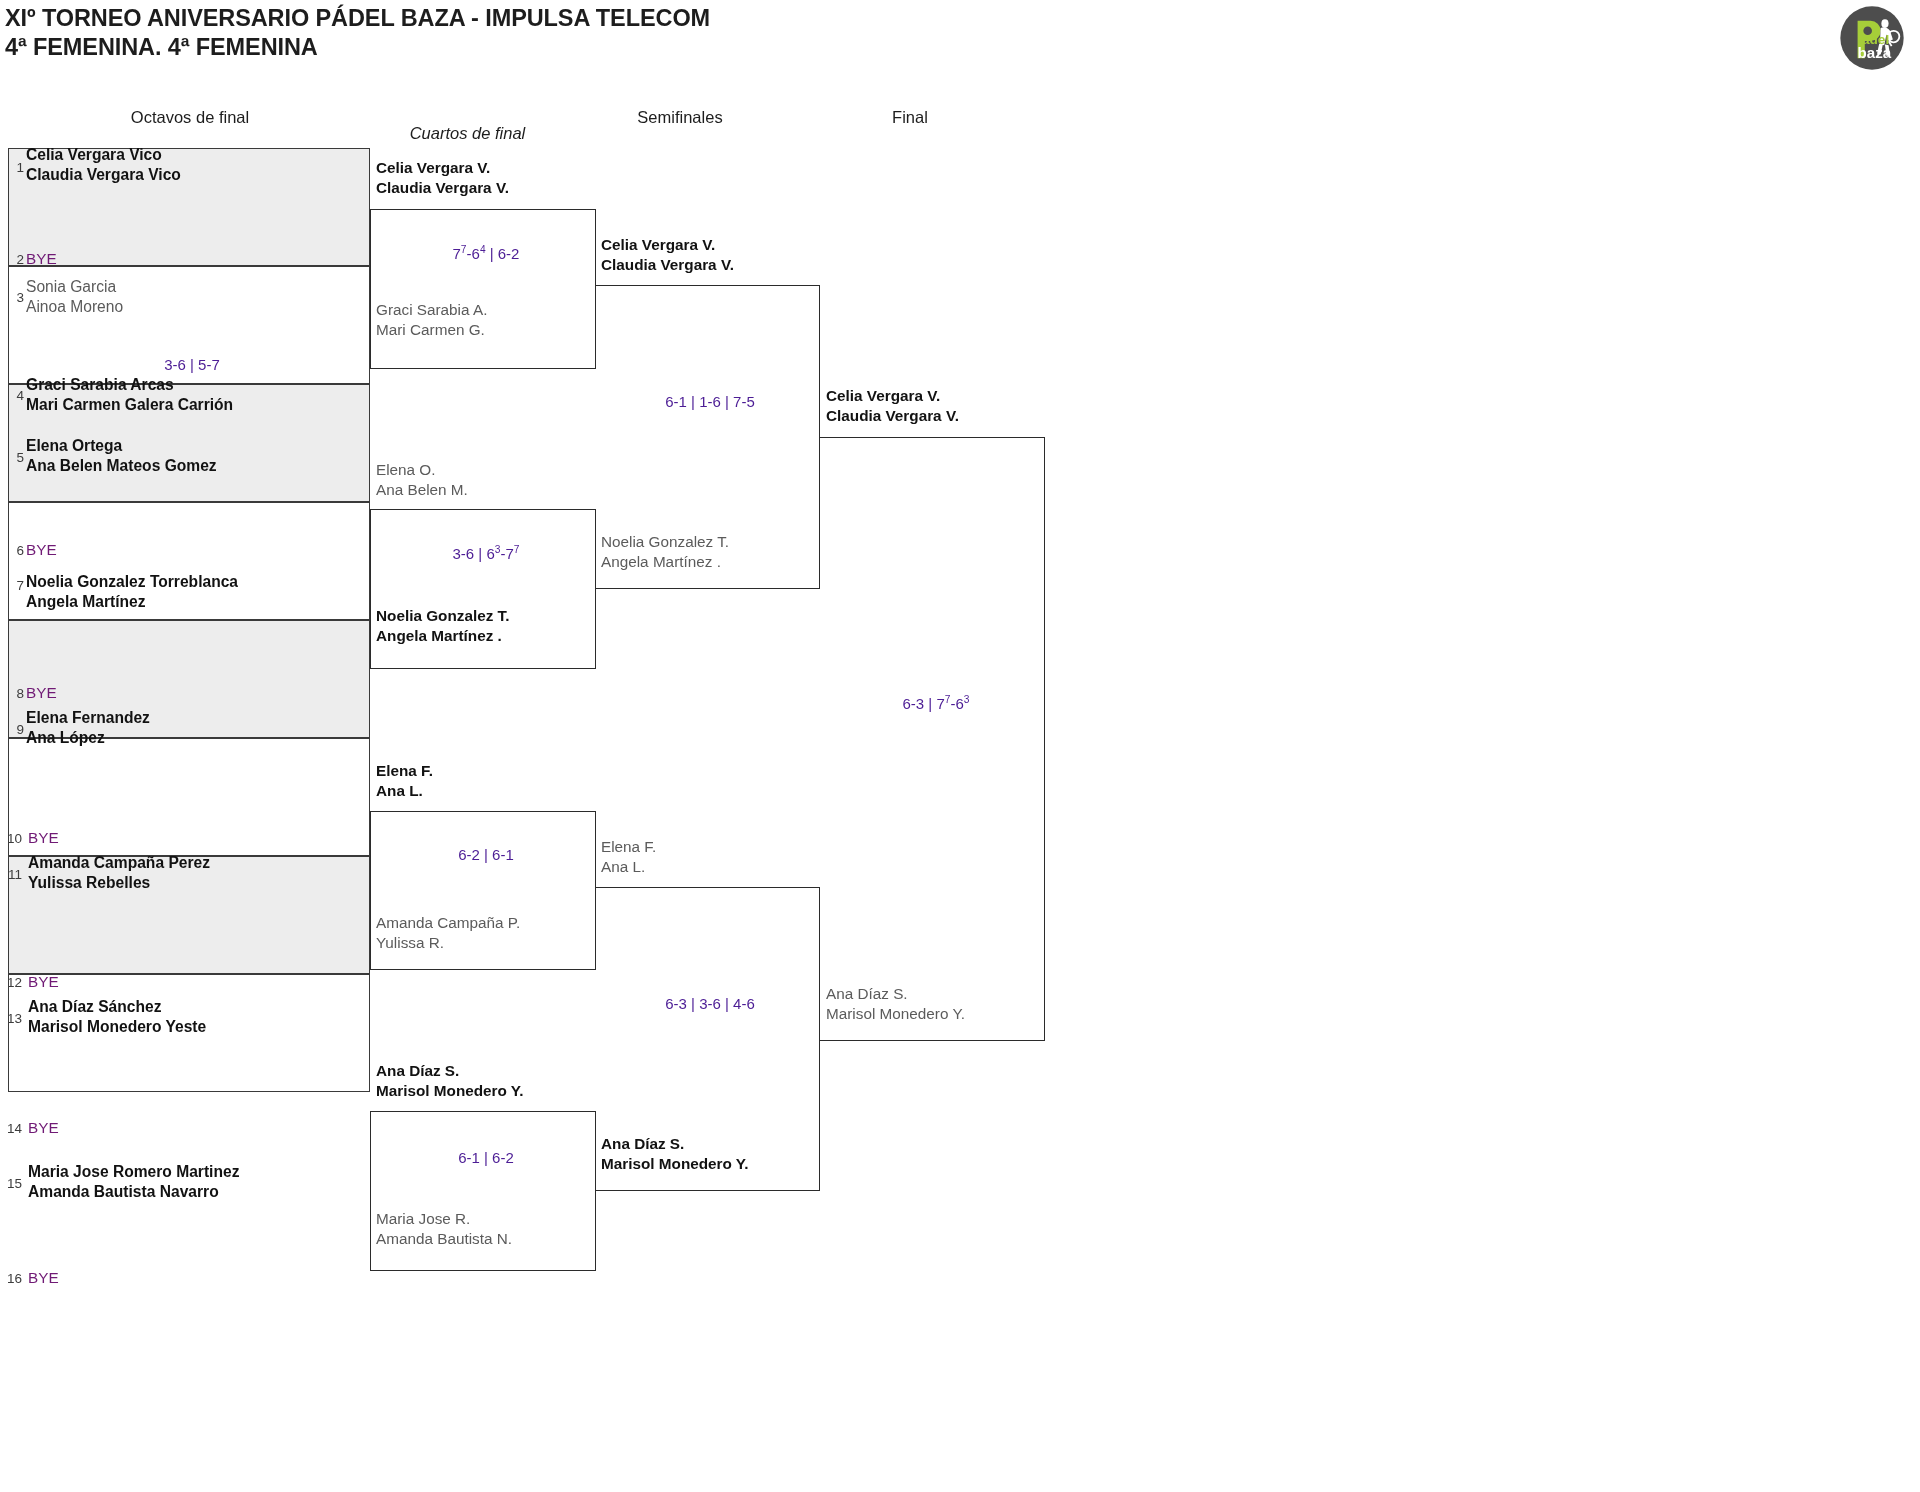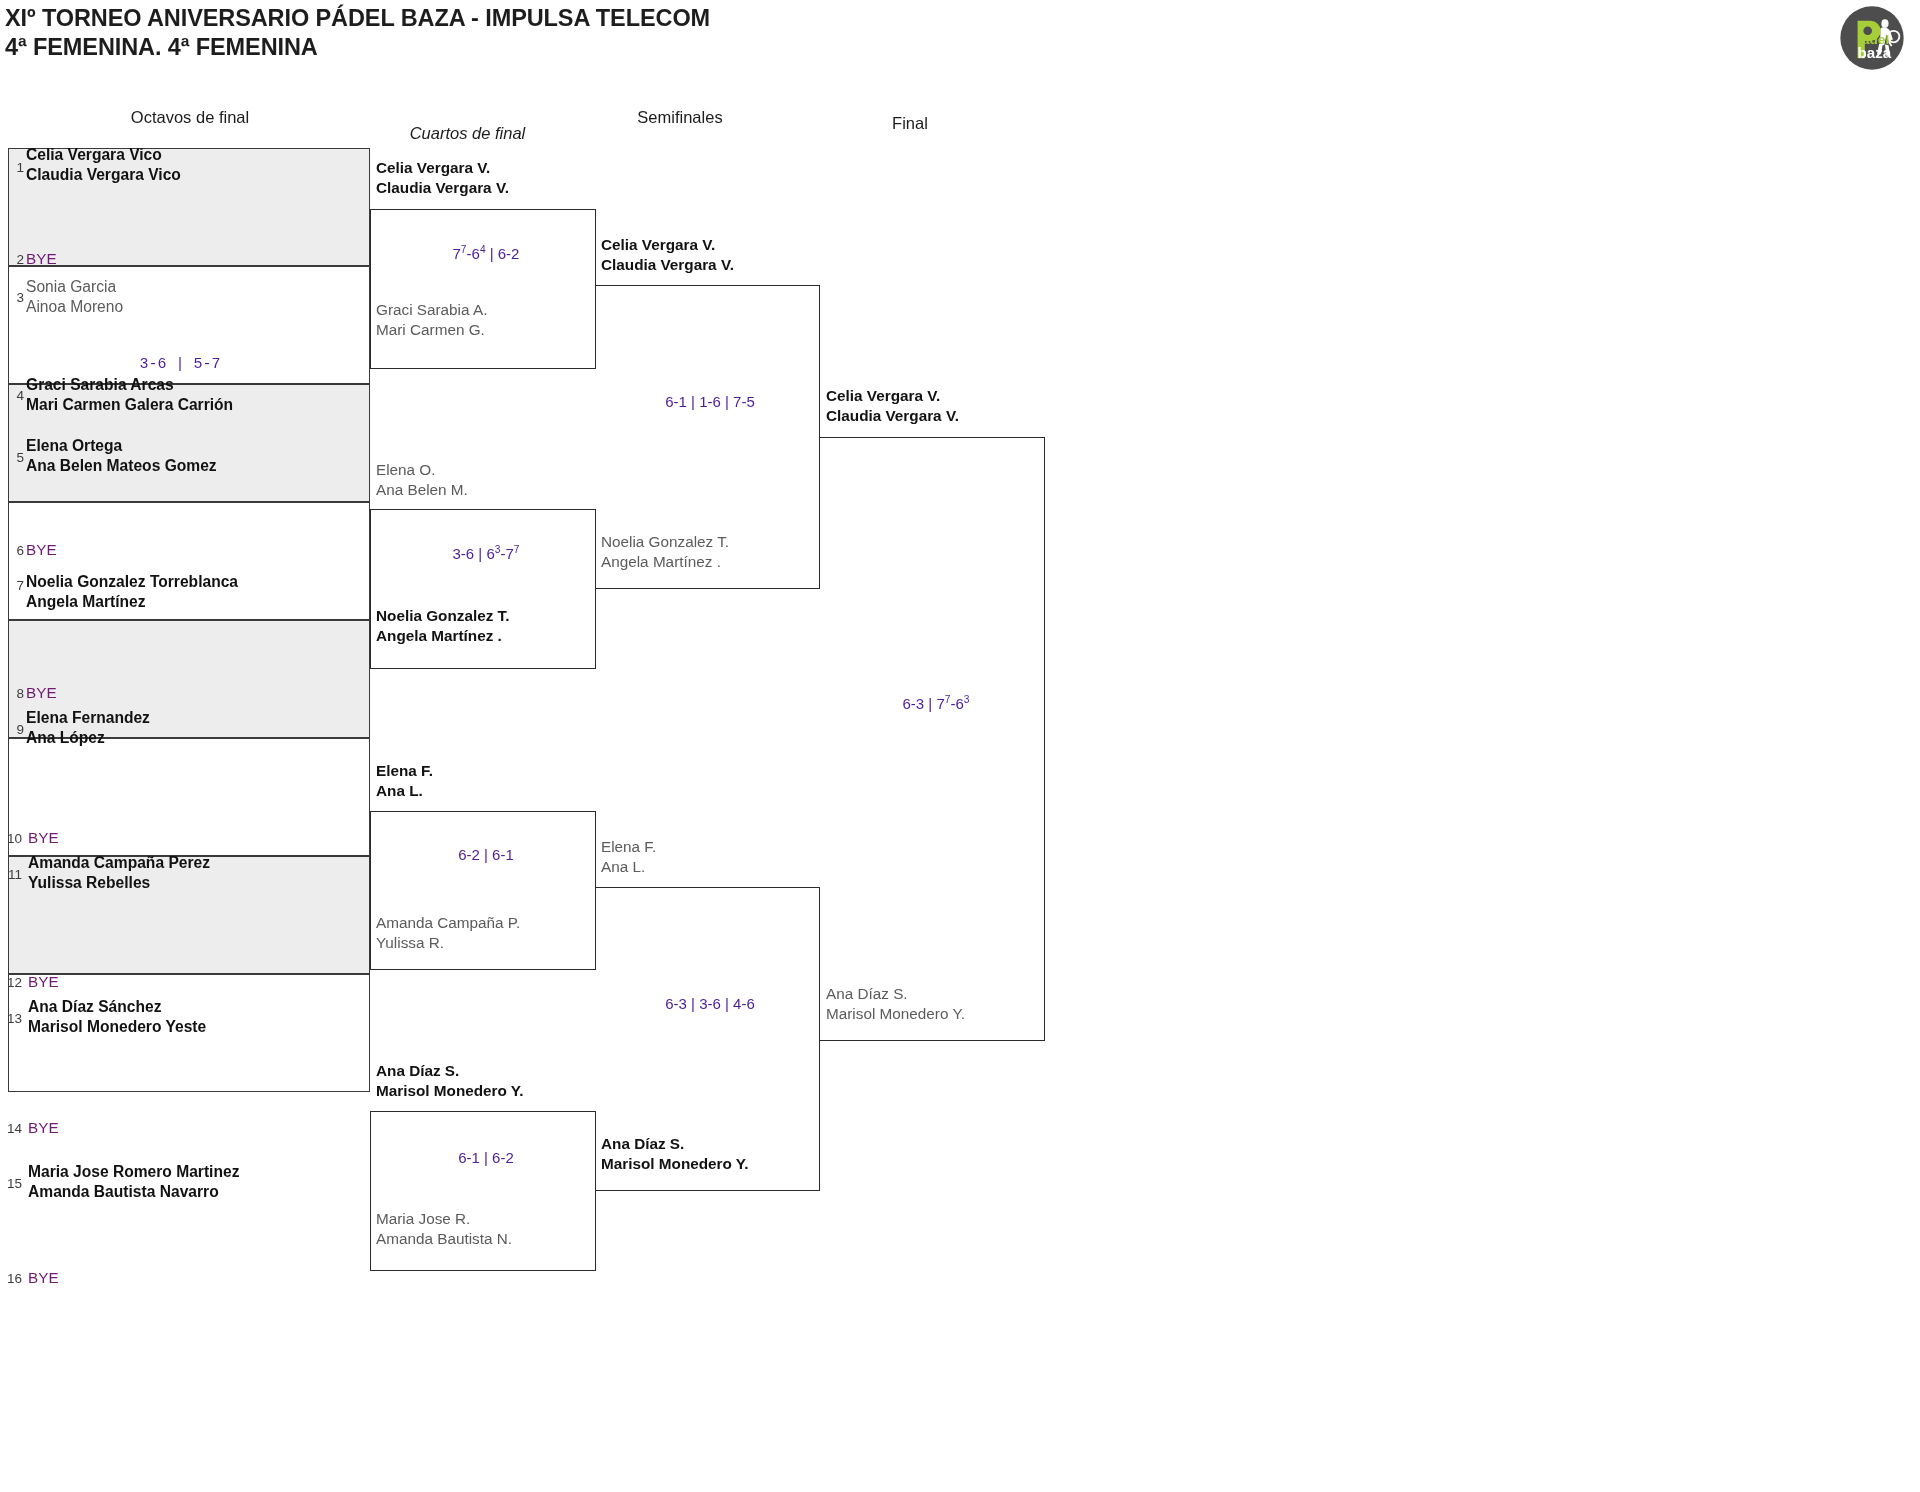--- a/index.html
+++ b/index.html
@@ -130,21 +130,21 @@
         <rect x="74" y="54" width="2.5" height="8" transform="rotate(-30 75 58)"></rect>
       </g>
       <text x="36" y="58" font-family="'Liberation Sans',sans-serif" font-size="19" font-weight="bold" fill="#a6ce39">adel</text>
       <text x="30" y="78" font-family="'Liberation Sans',sans-serif" font-size="21" font-weight="bold" fill="#ffffff">baza</text>
     </svg>
   </div>
 
   <div class="round-header" style="left:65px;  top:108px; width:250px;">Octavos de final</div>
   <div class="round-header" style="left:355px; top:124px; width:225px;font-style:italic;">Cuartos de final</div>
   <div class="round-header" style="left:590px; top:108px; width:180px;">Semifinales</div>
-  <div class="round-header" style="left:845px; top:114px; width:130px;text-align:center;">Final</div>
+  <div class="round-header" style="left:845px; top:108px; width:130px;text-align:center;">Final</div>
 
   <div class="seed-box shaded" style="left:8px;  top:148px;  width:362px; height:118px;"></div>
   <div class="seed-box" style="left:8px;  top:266px;  width:362px; height:118px;"></div>
   <div class="seed-box shaded" style="left:8px;  top:384px;  width:362px; height:118px;"></div>
   <div class="seed-box" style="left:8px;  top:502px;  width:362px; height:118px;"></div>
   <div class="seed-box shaded" style="left:8px;  top:620px;  width:362px; height:118px;"></div>
   <div class="seed-box" style="left:8px;  top:738px;  width:362px; height:118px;"></div>
   <div class="seed-box shaded" style="left:8px;  top:856px;  width:362px; height:118px;"></div>
   <div class="seed-box" style="left:8px;  top:974px;  width:362px; height:118px;"></div>
 
@@ -154,21 +154,21 @@
     <span class="ln">Claudia Vergara Vico</span>
   </div>
   <div class="seednum" style="left:2px;  top:252px;">2</div>
   <div class="byeline" style="left:26px; top:250px;">BYE</div>
 
   <div class="seednum" style="left:2px;  top:290px;">3</div>
   <div class="entry r1 lose" style="left:26px; top:277px;">
     <span class="ln">Sonia Garcia</span>
     <span class="ln">Ainoa Moreno</span>
   </div>
-  <div class="score" style="left:90px; top:356px; width:180px;font-family:Liberation Mono, monospace;">3-6 | 5-7</div>
+  <div class="score" style="left:102px; top:356px; width:180px;">3-6 | 5-7</div>
   <div class="seednum" style="left:2px;  top:388px;">4</div>
   <div class="entry r1 win" style="left:26px; top:375px;">
     <span class="ln">Graci Sarabia Arcas</span>
     <span class="ln">Mari Carmen Galera Carrión</span>
   </div>
 
   <div class="seednum" style="left:2px;  top:450px;">5</div>
   <div class="entry r1 win" style="left:26px; top:436px;">
     <span class="ln">Elena Ortega</span>
     <span class="ln">Ana Belen Mateos Gomez</span>

